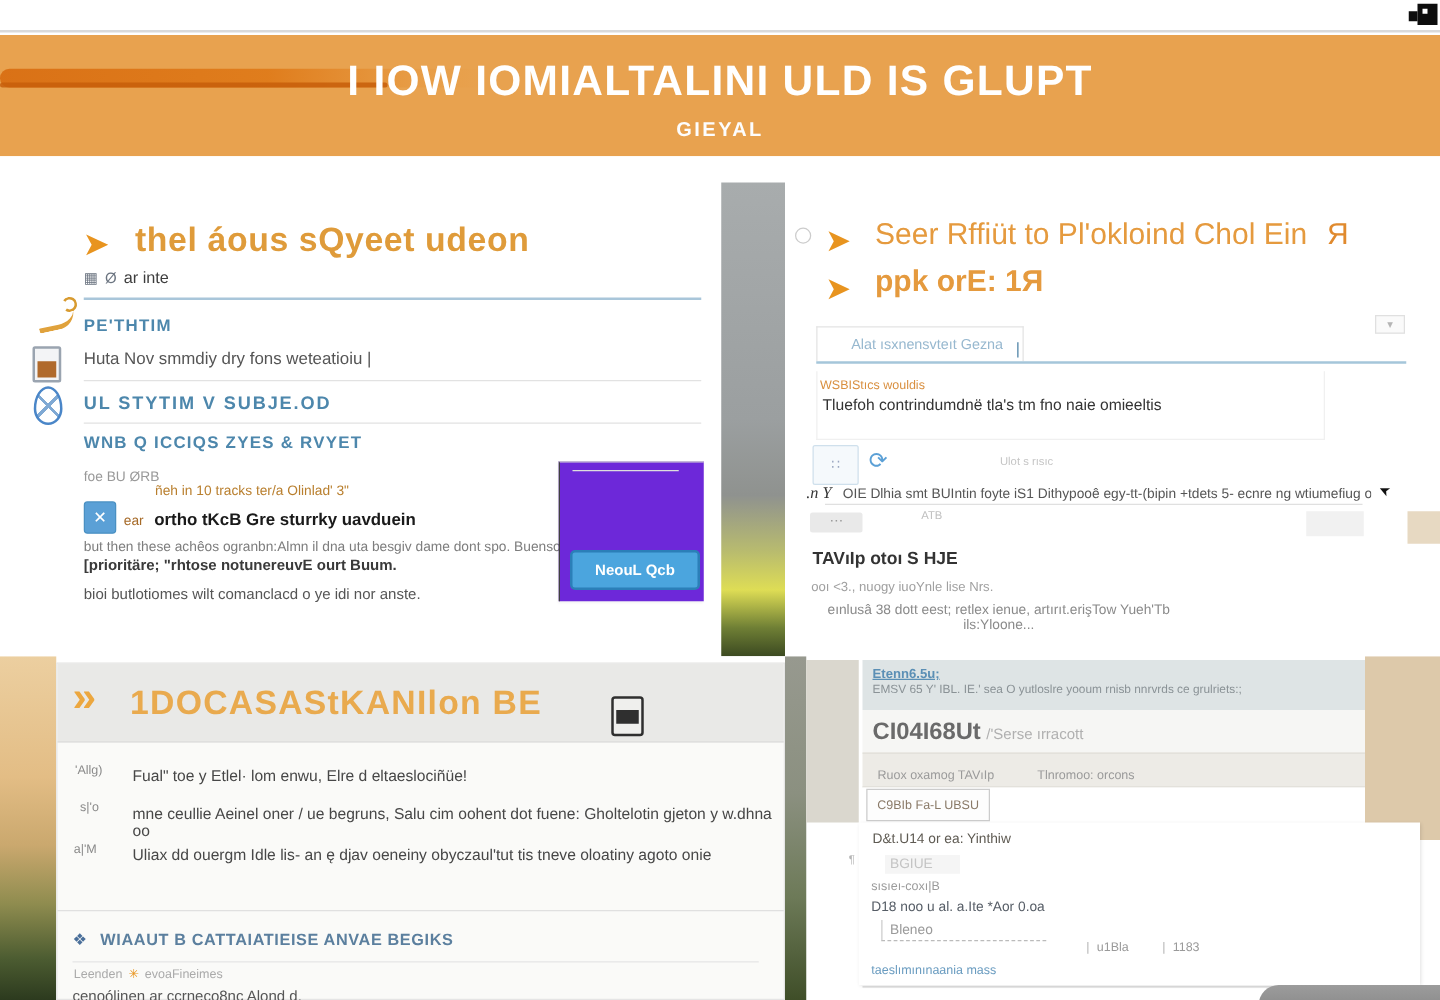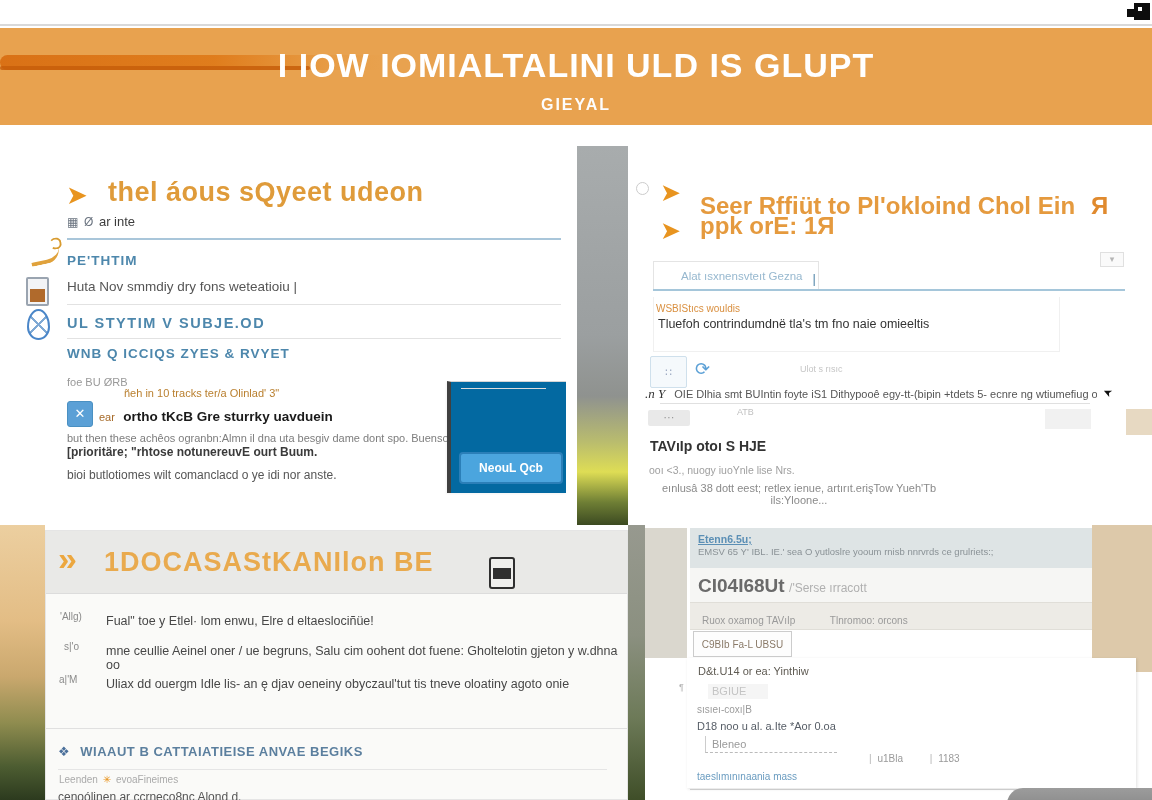--- a/index.html
+++ b/index.html
@@ -48,29 +48,29 @@
   .lp-small1{position:absolute;left:67px;top:251px;font-size:11px;color:#999;}
   .lp-small2{position:absolute;left:124px;top:262px;font-size:11px;color:#b97f2e;}
   .lp-check{position:absolute;left:67px;top:276px;width:24px;height:24px;background:#5ba0d6;border:1px solid #4a90c2;border-radius:3px;
     color:#fff;font-weight:700;font-size:13px;text-align:center;line-height:24px;}
   .lp-feature{position:absolute;left:99px;top:282px;}
   .lp-feature .pre{font-size:11px;color:#a66a28;margin-right:4px;}
   .lp-feature .strong{font-size:13.5px;font-weight:700;color:#1a1a1a;}
   .lp-para1{position:absolute;left:67px;top:307px;width:395px;font-size:11px;color:#7d7d7d;}
   .lp-para2{position:absolute;left:67px;top:320px;width:395px;font-size:12px;font-weight:700;color:#3a3a3a;}
   .lp-para3{position:absolute;left:67px;top:343px;font-size:12px;color:#555;}
-  .lp-overlay{position:absolute;left:447px;top:256px;width:115px;height:111px;background:#0369a1;border-top:1px solid #d5d5d5;border-left:4px solid #404040;box-shadow:-1px 1px 2px rgba(0,0,0,.05);}
+  .lp-overlay{position:absolute;left:447px;top:244px;width:115px;height:111px;background:#6d28d9;border-top:1px solid #d5d5d5;border-left:1px solid #404040;box-shadow:-1px 1px 2px rgba(0,0,0,.05);}
   .lp-overlay .squig{position:absolute;left:10px;top:6px;width:85px;height:1px;background:#ddd;}
   .lp-button{position:absolute;left:8px;top:70px;width:100px;height:28px;background:#4ba5de;border:2px solid #2b7fb8;border-radius:4px;
     color:#fff;font-size:12px;font-weight:700;text-align:center;line-height:28px;}
 
   
   .rp-circle{position:absolute;left:636px;top:57px;width:11px;height:11px;border:1px solid #ccc;border-radius:50%;}
   .rp-arrow1{position:absolute;left:660px;top:53px;font-size:25px;color:#e8941f;}
-  .rp-h1{position:absolute;left:700px;top:49px;font-size:24px;font-weight:700;color:#e59a3e;margin-top:18px;}
+  .rp-h1{position:absolute;left:700px;top:49px;font-size:24px;font-weight:400;color:#e59a3e;}
   .rp-h1 .pglyph{margin-left:16px;color:#e08a2e;}
   .rp-arrow2{position:absolute;left:660px;top:91px;font-size:25px;color:#e8941f;}
   .rp-h2{position:absolute;left:700px;top:87px;font-size:24px;font-weight:700;color:#e59a3e;}
   .rp-droparrow{position:absolute;left:1100px;top:127px;width:22px;height:13px;border:1px solid #e0e0e0;background:#fafafa;color:#b5b5b5;font-size:9px;text-align:center;line-height:12px;}
   .rp-tab{position:absolute;left:653px;top:136px;width:166px;height:28px;background:#fff;border:1px solid #e4e4e4;border-bottom:none;
     font-size:11.5px;color:#97b8cf;line-height:28px;padding-left:27px;box-sizing:border-box;}
   .rp-tab .tcaret{position:absolute;right:2px;top:3px;color:#5588aa;font-size:13px;}
   .rp-blueline{position:absolute;left:653px;top:164px;width:472px;height:2px;background:#a5c6da;}
   .rp-card{position:absolute;left:653px;top:172px;width:407px;height:55px;background:#fff;border:1px solid #f0f0f0;border-top:none;box-sizing:border-box;}
   .rp-card .clabel{display:block;margin:6px 0 3px 2px;font-size:10px;color:#d98f3f;}

